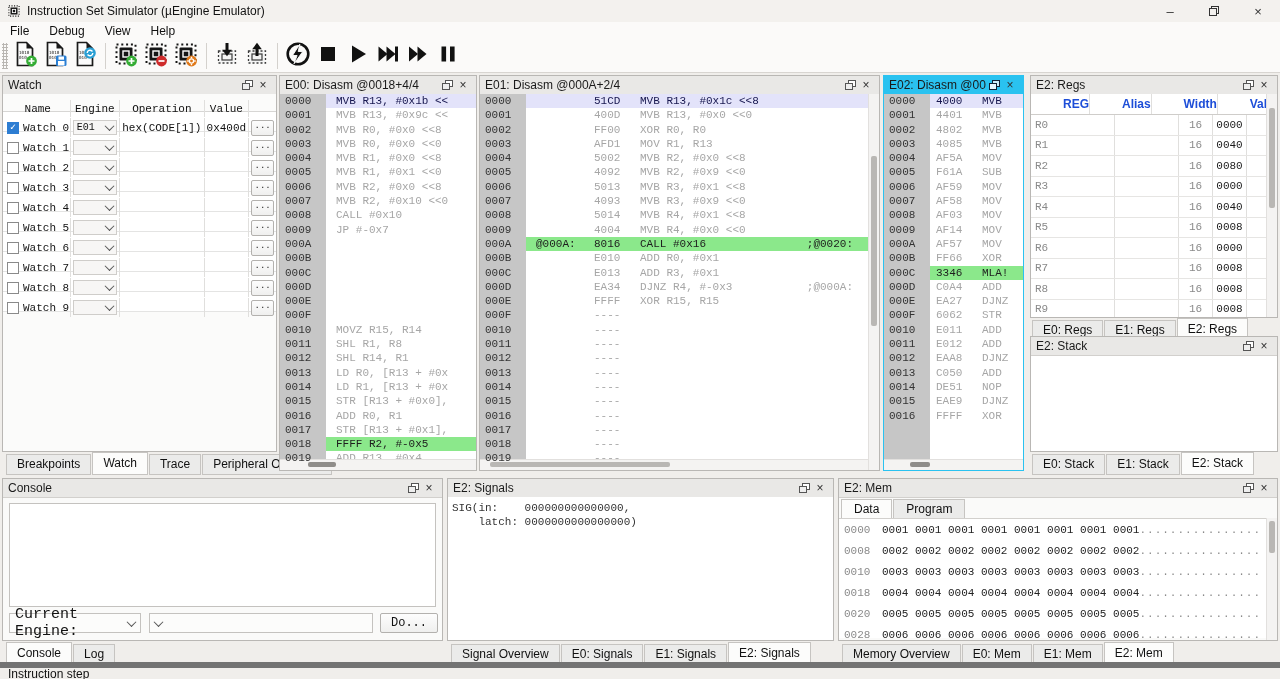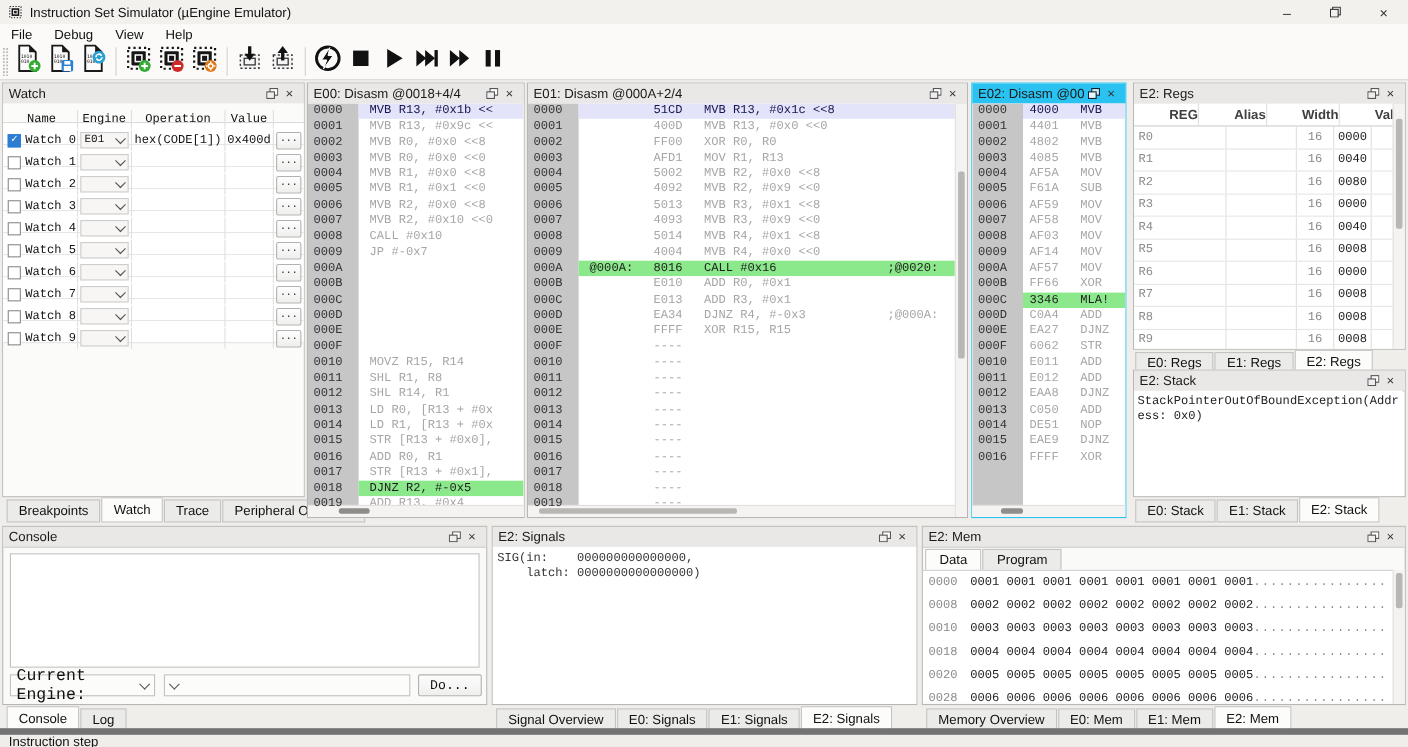--- a/index.html
+++ b/index.html
@@ -71,21 +71,21 @@
         font-size:9px;line-height:11px;text-align:center;color:#222;}
   
   .rrow{display:flex;height:19.5px;align-items:center;font-size:11px;border-bottom:1px solid #e6e5e3;}
   .rrow.hdr{height:20px;font-family:"Liberation Sans",sans-serif;font-size:12px;font-weight:700;color:#222;
             border-bottom:1px solid #cfcdca;}
   .rc{height:100%;display:flex;align-items:center;border-right:1px solid #e0dfdd;box-sizing:border-box;}
   .rc.reg{width:84px;padding-left:4px;color:#8a8a8a;}
   .rc.alias{width:64px;}
   .rc.wid{width:34px;justify-content:center;color:#8a8a8a;}
   .rc.val{width:34px;justify-content:center;color:#1a1a1a;}
-  .rrow.hdr .rc{color:#404040;justify-content:center;padding-left:0;margin-left:32px;}
+  .rrow.hdr .rc{color:#1d4ed8;justify-content:center;padding-left:0;margin-left:32px;}
   
   .memrow{display:flex;height:21px;align-items:center;font-size:11px;white-space:pre;}
   .memrow .maddr{width:38px;flex:none;padding-left:5px;color:#8a8a8a;}
   .memrow .mvals{color:#222;}
   .memrow .mdots{margin-left:auto;padding-right:18px;color:#8a8a8a;letter-spacing:1px;}
   
   #console-out{position:absolute;left:6px;top:24px;width:427px;height:104px;background:#fff;
                border:1px solid #c4c2bf;box-sizing:border-box;font-size:11px;}
   .ccombo{position:absolute;height:20px;background:#fcfcfb;border:1px solid #c4c2bf;box-sizing:border-box;
           display:flex;align-items:center;padding:0 5px;font-size:15px;}
@@ -481,21 +481,21 @@
           <div class="disrow"><span class="addr">000E</span><div class="code"><span class="c-txt"></span></div></div>
           <div class="disrow"><span class="addr">000F</span><div class="code"><span class="c-txt"></span></div></div>
           <div class="disrow"><span class="addr">0010</span><div class="code"><span class="c-txt">MOVZ R15, R14</span></div></div>
           <div class="disrow"><span class="addr">0011</span><div class="code"><span class="c-txt">SHL R1, R8</span></div></div>
           <div class="disrow"><span class="addr">0012</span><div class="code"><span class="c-txt">SHL R14, R1</span></div></div>
           <div class="disrow"><span class="addr">0013</span><div class="code"><span class="c-txt">LD R0, [R13 + #0x</span></div></div>
           <div class="disrow"><span class="addr">0014</span><div class="code"><span class="c-txt">LD R1, [R13 + #0x</span></div></div>
           <div class="disrow"><span class="addr">0015</span><div class="code"><span class="c-txt">STR [R13 + #0x0],</span></div></div>
           <div class="disrow"><span class="addr">0016</span><div class="code"><span class="c-txt">ADD R0, R1</span></div></div>
           <div class="disrow"><span class="addr">0017</span><div class="code"><span class="c-txt">STR [R13 + #0x1],</span></div></div>
-          <div class="disrow green"><span class="addr">0018</span><div class="code"><span class="c-txt">DJNZ R2, #-0x5</span></div></div>
+          <div class="disrow green"><span class="addr">0018</span><div class="code"><span class="c-txt">FFFF R2, #-0x5</span></div></div>
           <div class="disrow"><span class="addr">0019</span><div class="code"><span class="c-txt">ADD R13, #0x4</span></div></div>
         </div>
       <div class="hsb">
           <div class="thumb" style="left:28px;width:28px;"></div>
         </div>
     </div>
   </div>
 
   <div class="panel" style="left:479px;top:75px;width:401px;height:396px;">
     <div class="phdr">
@@ -684,21 +684,20 @@
     <div class="phdr">
       <span class="ttl">E2: Stack</span>
       <span class="hbtn">
           <svg width="11" height="10" viewBox="0 0 11 10">
             <rect x="3.5" y="0.5" width="7" height="6" fill="#fff" stroke="#555"></rect>
             <rect x="0.5" y="3.5" width="7" height="6" fill="#eee" stroke="#555"></rect>
           </svg>
         </span>
       <span class="hbtn">×</span>
     </div>
-    <div class="mono" style="position:absolute;left:0;top:18px;right:0;bottom:0;background:#fff;padding:3px 0 0 3px;font-size:11px;line-height:14px;color:#222;word-break:break-all;width:244px;box-sizing:border-box;">StackPointerOutOfBoundException(Address: 0x0)</div>
   </div>
   <div class="tabstrip" style="left:1032px;top:452px;" id="stack-tabs">
       <div class="tab">E0: Stack</div>
       <div class="tab">E1: Stack</div>
       <div class="tab active">E2: Stack</div>
     </div>
 
   <div class="panel" style="left:2px;top:478px;width:441px;height:163px;background:#fafaf9;">
     <div class="phdr">
       <span class="ttl">Console</span>

